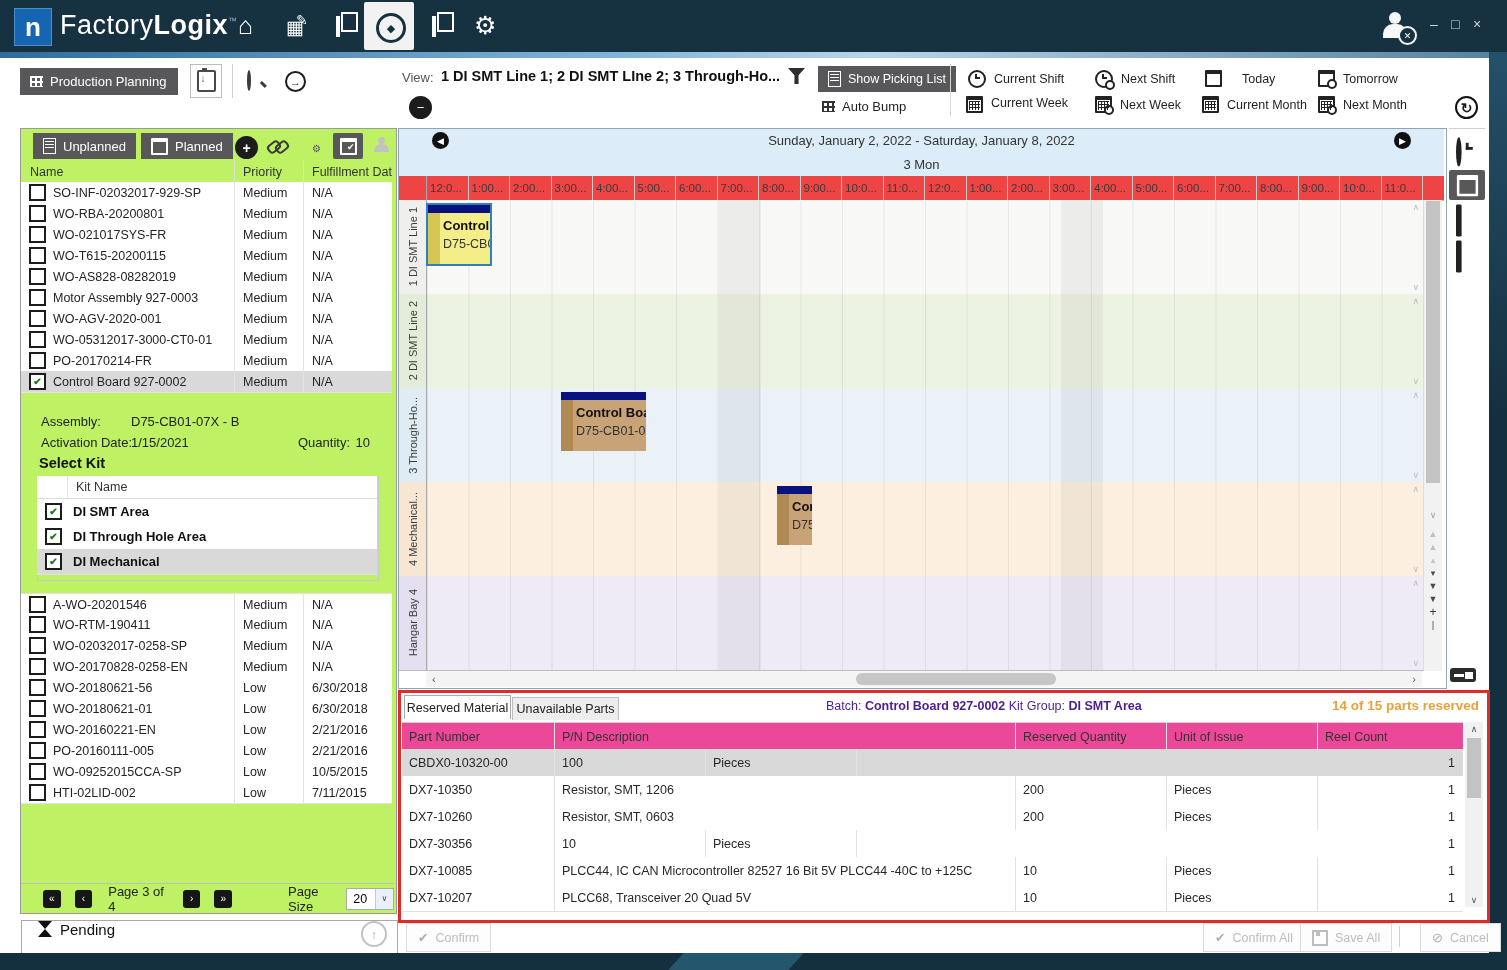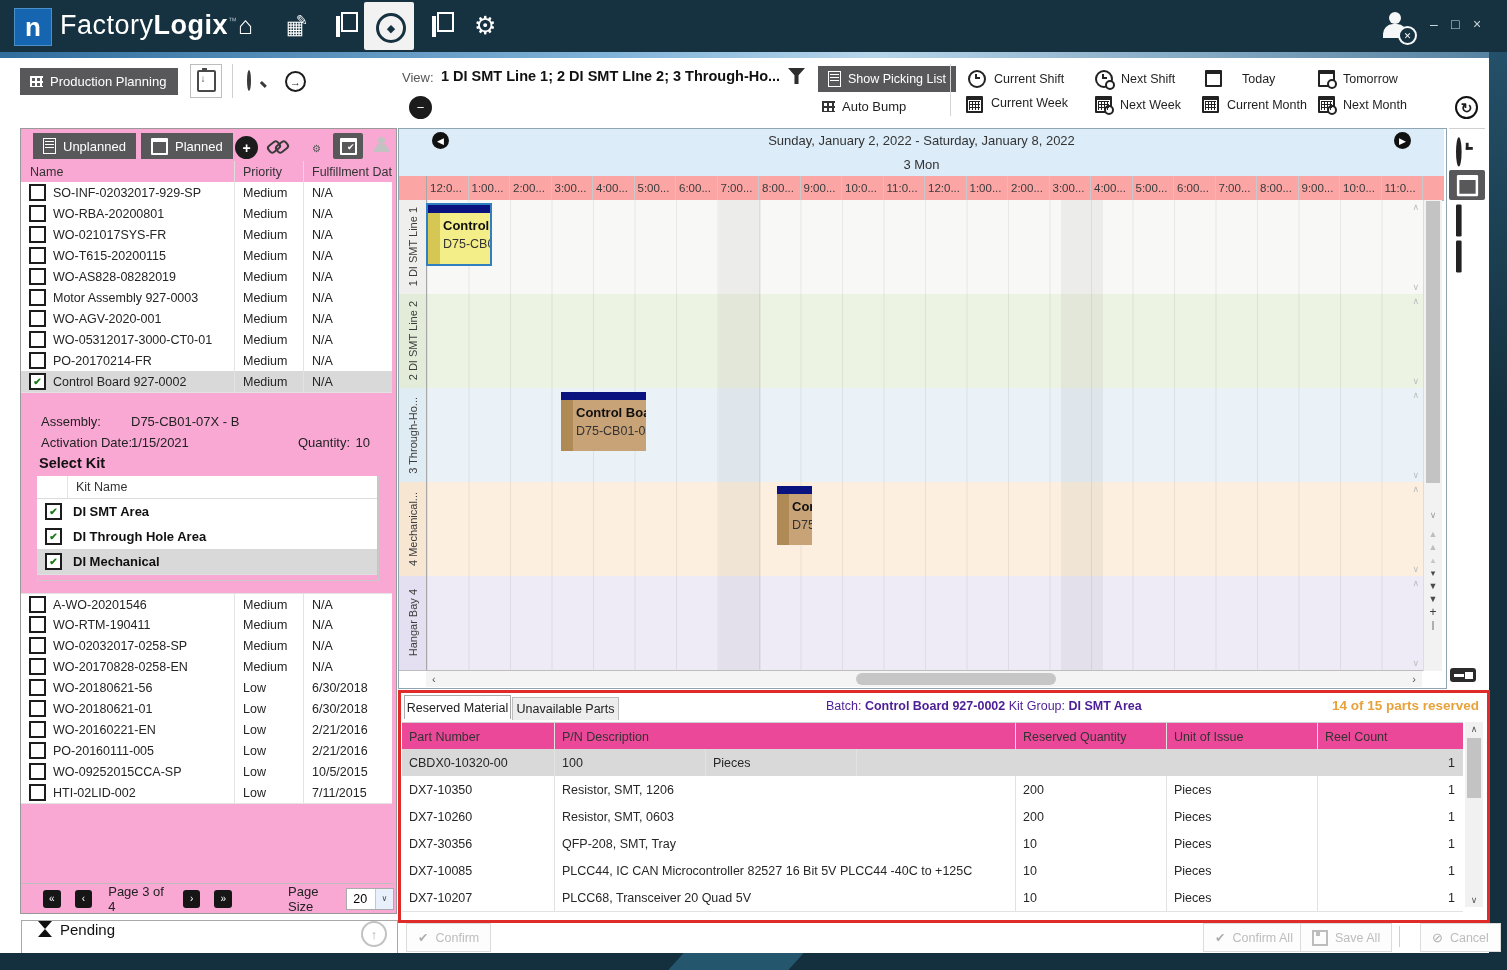--- a/index.html
+++ b/index.html
@@ -53,35 +53,35 @@
   .person{width:16px;height:16px;position:relative;flex:none}
   .person::before{content:"";position:absolute;left:5px;top:0;width:7px;height:7px;border-radius:50%;background:#c2c2c2}
   .person::after{content:"";position:absolute;left:1px;top:7px;width:15px;height:8px;border-radius:7px 7px 0 0;background:#c2c2c2}
   .hg{position:relative;width:14px;height:16px;flex:none}
   .hg::before{content:"";position:absolute;left:0;top:0;border-left:7px solid transparent;border-right:7px solid transparent;border-top:8px solid #101010}
   .hg::after{content:"";position:absolute;left:0;bottom:0;border-left:7px solid transparent;border-right:7px solid transparent;border-bottom:8px solid #101010}
   .funnel{width:17px;height:16px;background:#2e2e2e;clip-path:polygon(0 0,100% 0,62% 45%,62% 100%,38% 100%,38% 45%);flex:none}
   .flop{width:12px;height:12px;border:2px solid #bdbdbd;position:relative;flex:none}
   .flop::after{content:"";position:absolute;left:2px;top:0;width:4px;height:4px;background:#bdbdbd}
   
-  .lpanel{left:20px;top:128px;width:375px;height:784px;background:#f9a8d4;border:1px solid #9a9a9a}
+  .lpanel{left:20px;top:128px;width:375px;height:784px;background:#bef264;border:1px solid #9a9a9a}
   .wo-row{position:absolute;left:0;width:371px;height:21px;border-bottom:1px solid #e3e3e3;display:flex;align-items:center;font-size:12.5px;color:#242424;background:#fff}
   .wo-row.sel{background:#d9d9d9}
   .wo-cb{margin:0 7px 0 8px;width:13px;height:13px;border:2px solid #1c1c1c;background:#fff;flex:none;display:flex;align-items:center;justify-content:center;font-size:10px;font-weight:700;color:#157a15;line-height:1}
   .wo-nm{flex:1;overflow:hidden;white-space:nowrap}
   .wo-pr{flex:none;width:60px;border-left:1px solid #e3e3e3;padding-left:8px;align-self:stretch;display:flex;align-items:center}
   .wo-dt{flex:none;width:80px;border-left:1px solid #e3e3e3;padding-left:8px;align-self:stretch;display:flex;align-items:center}
   .kitrow{position:absolute;left:16px;width:340px;height:25px;display:flex;align-items:center;font-size:13px;font-weight:700;color:#111;border-bottom:1px solid #e0e0e0;background:#fff}
   .pgbox{width:20px;height:18px;background:#161616;border-radius:3px;color:#fff;display:flex;align-items:center;justify-content:center;font-size:10px;cursor:pointer}
   
   .gantt{left:398px;top:128px;width:1047px;height:559px;background:#fff;border:1px solid #8fa5b1}
   .g-date{left:0;top:0;width:1045px;height:23px;background:#dcecf8;border-bottom:1px solid #c2d8e8;display:flex;align-items:center;justify-content:center;font-size:13px;color:#333}
   .g-day{left:0;top:23px;width:1045px;height:24px;background:#dcecf8;border-bottom:1px solid #c2d8e8;display:flex;align-items:center;justify-content:center;font-size:13px;color:#333}
   .g-navbtn{width:17px;height:17px;background:#111;border-radius:50%;color:#fff;font-size:9px;display:flex;align-items:center;justify-content:center;cursor:pointer}
-  .g-timehead{left:0;top:47px;width:1045px;height:24px;background:#fca5a5;border-bottom:1px solid #b7b7b7;display:flex}
+  .g-timehead{left:0;top:47px;width:1045px;height:24px;background:#ef4444;border-bottom:1px solid #b7b7b7;display:flex}
   .tcell{flex:none;width:41.5px;border-right:1px solid #c9c9c9;font-size:11.5px;color:#3a3a3a;display:flex;align-items:center;padding-left:3px;box-sizing:border-box;overflow:hidden;white-space:nowrap}
   .g-row{position:absolute;left:0;width:1024px;height:94px;display:flex;border-bottom:1px solid #bdbdbd}
   .g-lab{flex:none;width:27px;border-right:1px solid #a8a8a8;display:flex;align-items:center;justify-content:center}
   .rlab{writing-mode:vertical-rl;transform:rotate(180deg);font-size:11px;color:#3c3c3c;white-space:nowrap}
   .g-area{flex:1;position:relative;background-image:linear-gradient(90deg,rgba(0,0,0,.07) 1px,transparent 1px);background-size:41.5px 100%}
   .chev{position:absolute;right:4px;color:#bdbdbd;font-size:9px}
   .task{position:absolute;height:59px;overflow:hidden;cursor:pointer}
   .t-top{height:8px;background:#0a1280}
   .t-body{position:absolute;left:0;top:8px;right:0;bottom:0;padding-left:15px;overflow:hidden;white-space:nowrap}
   .t-edge{position:absolute;left:0;top:8px;bottom:0;width:12px}
@@ -607,21 +607,20 @@
     </div>
   <div class="pt-row" style="top:109px">
       <span class="c0">DX7-10260</span>
       <span class="c1">Resistor, SMT, 0603</span>
       <span class="c2">200</span>
       <span class="c3">Pieces</span>
       <span class="c4">1</span>
     </div>
   <div class="pt-row" style="top:136px">
       <span class="c0">DX7-30356</span>
-      <span class="c1">QFP-208, SMT, Tray</span>
       <span class="c2">10</span>
       <span class="c3">Pieces</span>
       <span class="c4">1</span>
     </div>
   <div class="pt-row" style="top:163px">
       <span class="c0">DX7-10085</span>
       <span class="c1">PLCC44, IC CAN Microcontroller 82527 16 Bit 5V PLCC44 -40C to +125C</span>
       <span class="c2">10</span>
       <span class="c3">Pieces</span>
       <span class="c4">1</span>

